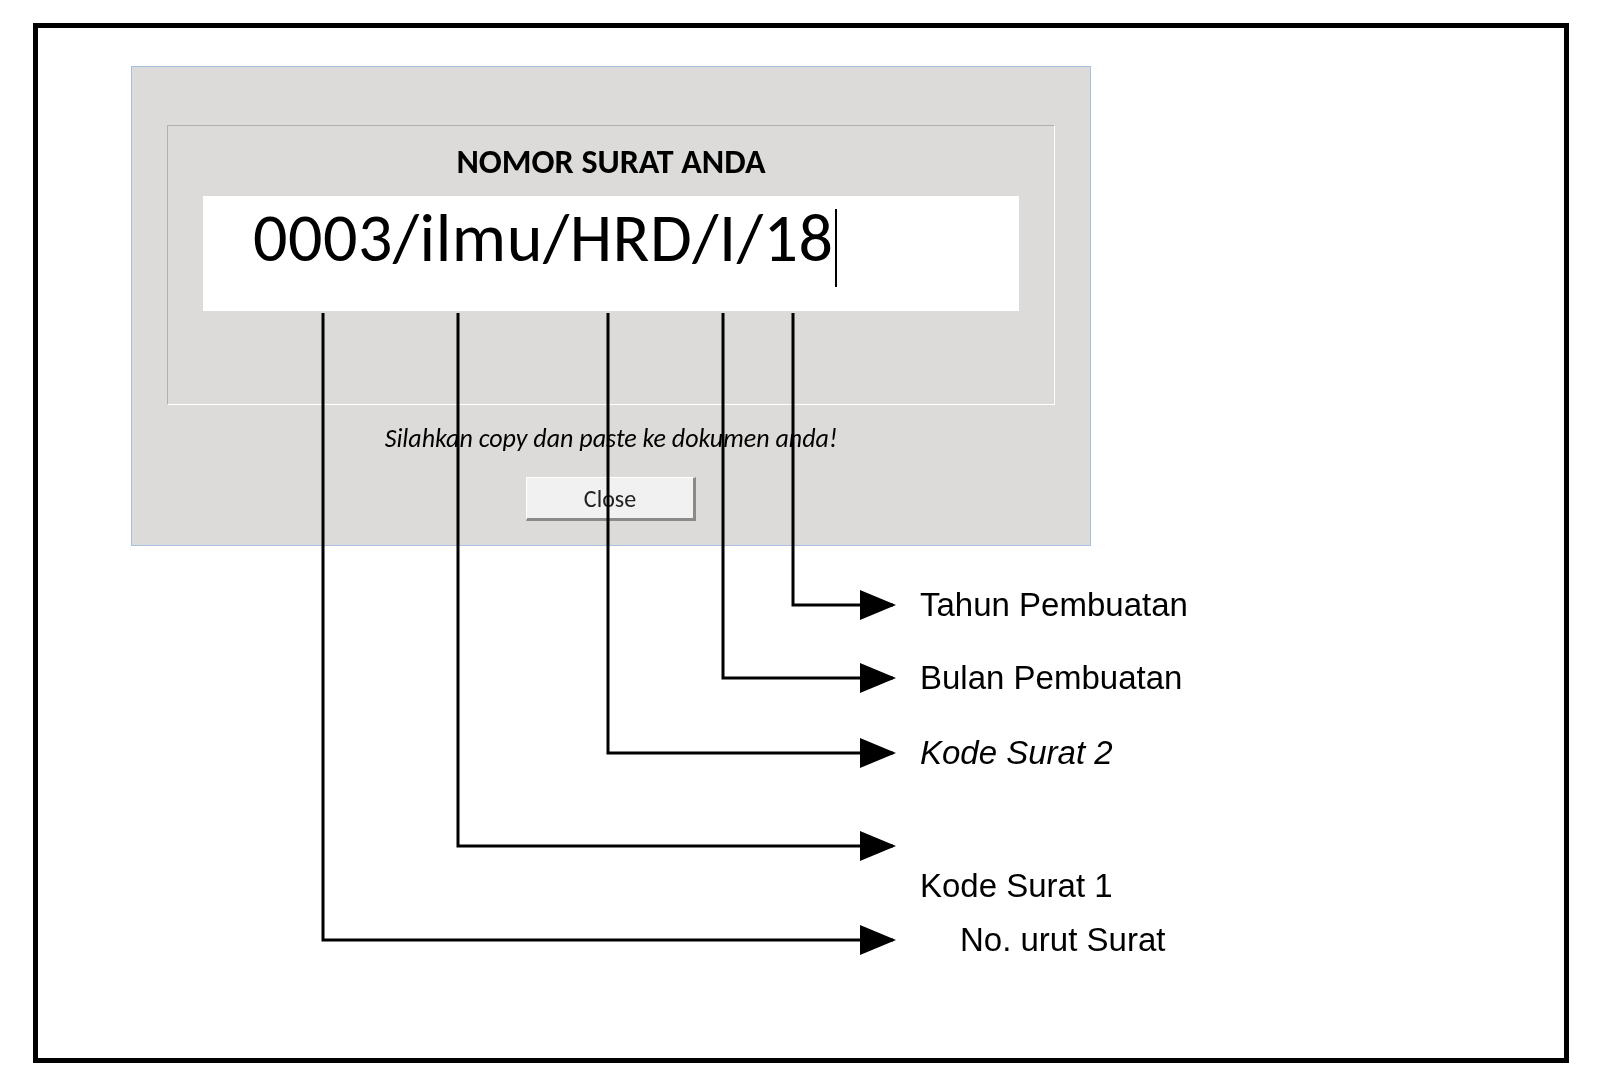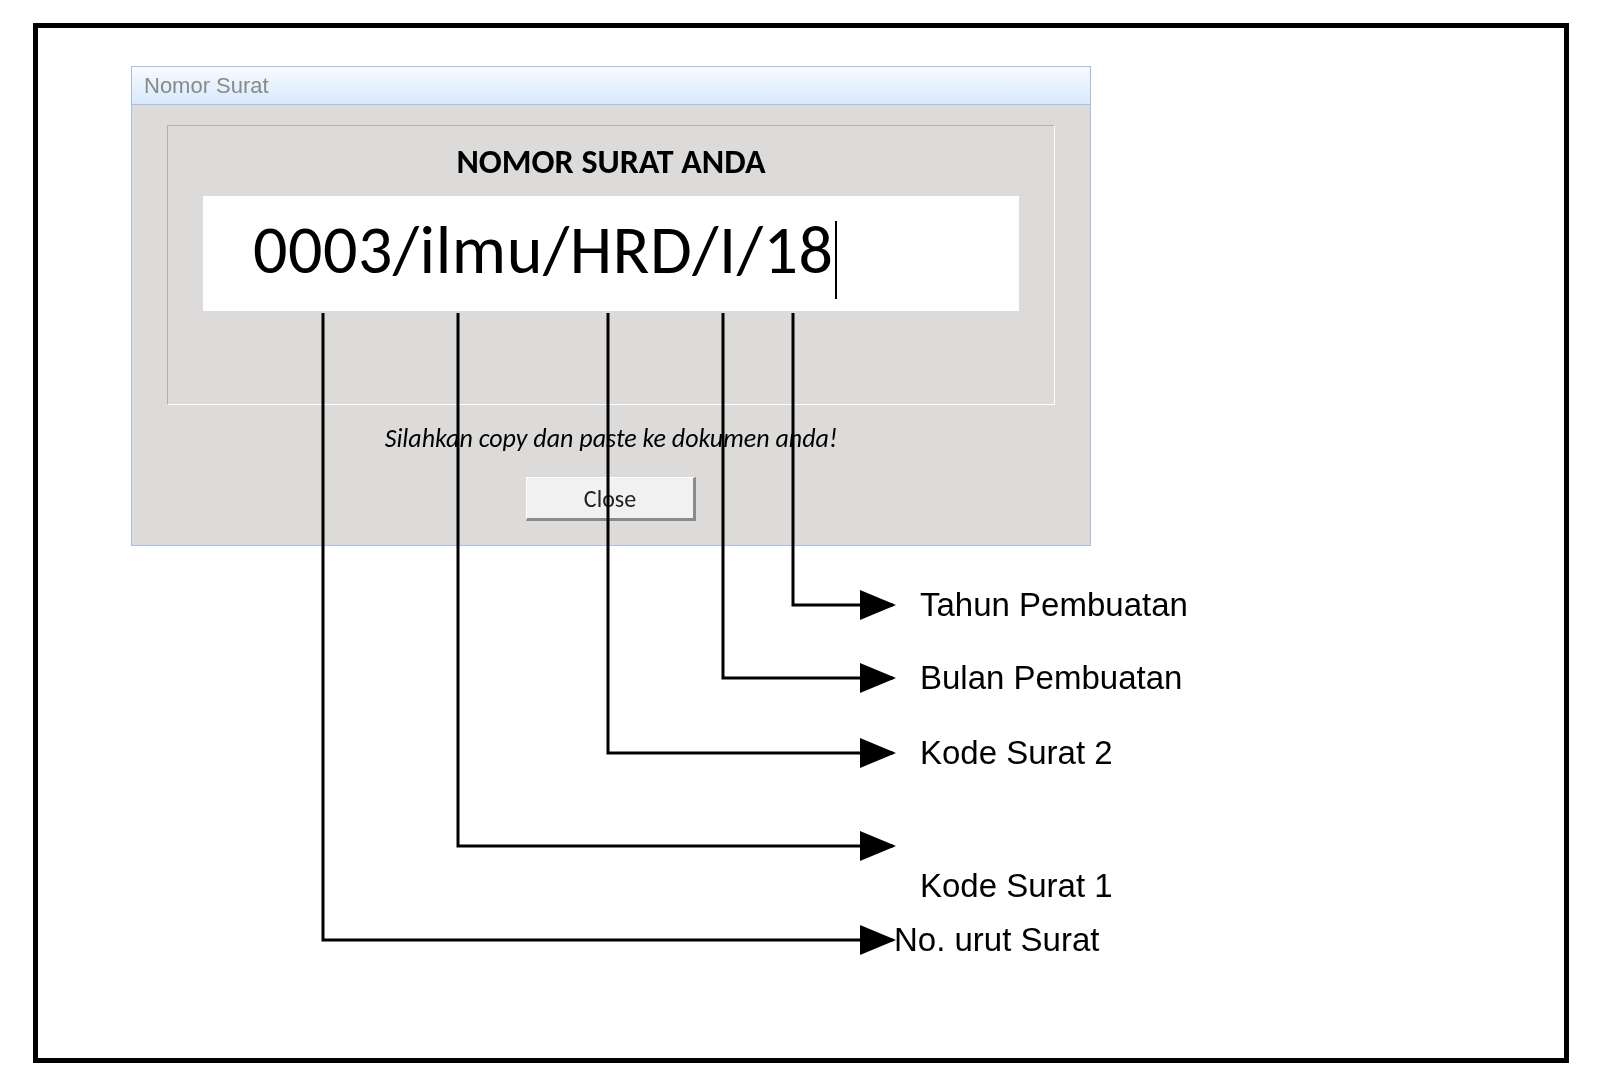--- a/index.html
+++ b/index.html
@@ -66,21 +66,21 @@
     font-family: Calibri, "Segoe UI", Arial, sans-serif;
   }
   .number-box {
     position: absolute;
     left: 35px;
     right: 35px;
     top: 70px;
     height: 115px;
     background: #fff;
     display: flex;
-    align-items: center;
+    align-items: flex-start;
     padding: 0 50px;
   }
   .number-text {
     font-size: 68px;
     font-family: Calibri, "Segoe UI", Arial, sans-serif;
     color: #000;
     letter-spacing: 0.5px;
     white-space: nowrap;
   }
   .cursor {
@@ -135,23 +135,20 @@
     pointer-events: none;
   }
 </style>
 </head>
 <body>
 
 <div class="page">
   <div class="outer-frame">
 
     <div class="dialog">
-      <div class="titlebar">
-        <span>Nomor Surat</span>
-      </div>
 
       <div class="content-frame">
         <div class="heading">NOMOR SURAT ANDA</div>
         <div class="number-box">
           <span class="number-text"><span>0003/ilmu/HRD/I/18</span><span class="cursor"></span></span>
         </div>
       </div>
 
       <div class="instruction">Silahkan copy dan paste ke dokumen anda!</div>
 
@@ -173,18 +170,18 @@
         <polyline points="570,285 570,725 855,725" marker-end="url(#arrowhead)"></polyline>
 
         <polyline points="420,285 420,818 855,818" marker-end="url(#arrowhead)"></polyline>
 
         <polyline points="285,285 285,912 855,912" marker-end="url(#arrowhead)"></polyline>
       </g>
     </svg>
 
     <div class="label" style="left:882px; top:558px;">Tahun Pembuatan</div>
     <div class="label" style="left:882px; top:631px;">Bulan Pembuatan</div>
-    <div class="label" style="left:882px; top:706px;">Kode Surat 2</div>
+    <div class="label" style="left:882px; top:706px;font-style:italic;">Kode Surat 2</div>
     <div class="label" style="left:882px; top:799px;margin-top:40px;">Kode Surat 1</div>
-    <div class="label" style="left:856px; top:893px;">No. urut Surat</div>
+    <div class="label" style="left:922px; top:893px;">No. urut Surat</div>
 
   </div>
 </div>
 
 </body></html>

